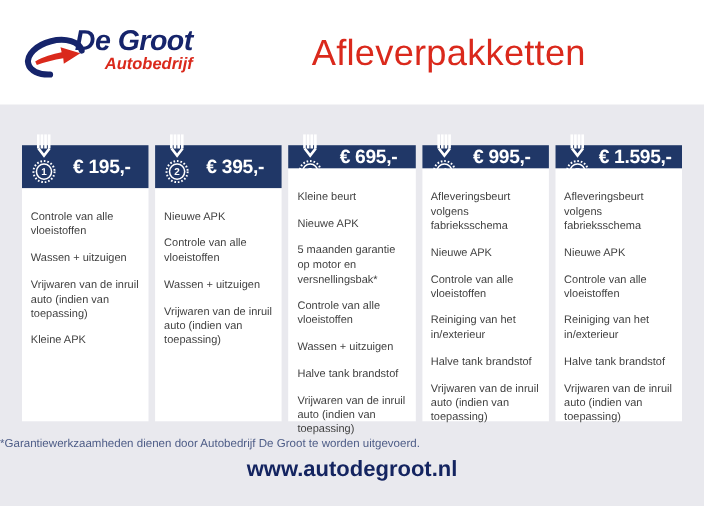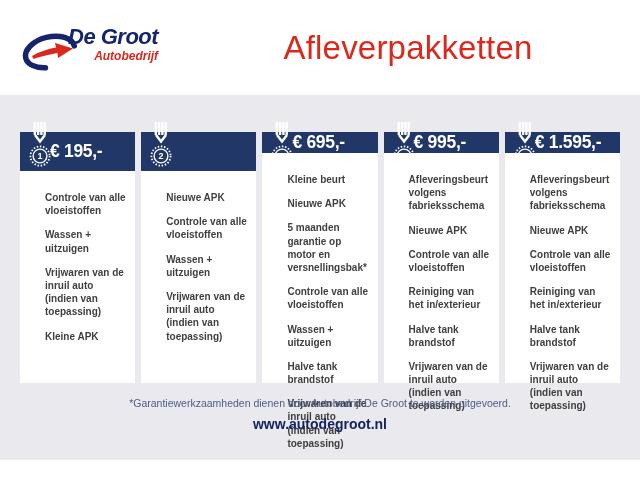--- a/index.html
+++ b/index.html
@@ -14,39 +14,39 @@
   *{margin:0;padding:0;box-sizing:border-box;}
   html,body{background:#fff;}
   body{font-family:"Liberation Sans",sans-serif;}
   .page{position:relative;width:640px;height:480px;background:#fff;overflow:hidden;}
 
   
   .header{height:95px;display:flex;align-items:center;background:#fff;}
   .logo{display:flex;align-items:center;margin-left:20px;width:180px;}
   .logo svg{flex:0 0 auto;}
   .logo-text{display:flex;flex-direction:column;align-items:flex-end;margin-left:-14px;margin-top:-6px;}
-  .logo-name{font-size:22px;font-weight:bold;font-style:italic;color:var(--logo-navy);line-height:1;letter-spacing:-0.5px;}
-  .logo-sub{font-size:12px;font-weight:bold;font-style:italic;color:var(--red);margin-top:1px;}
+  .logo-name{font-size:26px;font-weight:bold;font-style:italic;color:var(--logo-navy);line-height:1;letter-spacing:-0.5px;}
+  .logo-sub{font-size:15px;font-weight:bold;font-style:italic;color:var(--red);margin-top:1px;}
   .page-title{flex:1;text-align:center;font-size:33px;color:var(--red);padding-right:24px;letter-spacing:0.2px;}
 
   
   .gray-section{height:365px;background:var(--gray-bg);padding-top:37px;}
 
   
   .cards{display:flex;gap:6px;padding:0 20px;}
   .card{flex:1 1 0;background:#fff;height:251px;display:flex;flex-direction:column;}
   .card-bar{position:relative;height:39px;background:var(--navy);display:flex;align-items:center;}
   .medal{position:absolute;left:5px;top:-10px;}
-  .price{width:100%;padding-left:30px;color:#fff;font-weight:bold;font-size:17.5px;letter-spacing:-0.3px;}
-  .card-items{padding:20px 8px 0 25px;font-weight:bold;}
+  .price{width:100%;text-align:center;padding-left:30px;color:#fff;font-weight:bold;font-size:17.5px;letter-spacing:-0.3px;}
+  .card-items{padding:20px 8px 0 8px;}
   .card-items p{font-size:10px;line-height:1.32;color:var(--item-text);margin-bottom:11px;}
 
   
-  .disclaimer{margin-top:13px;text-align:center;font-size:10.5px;line-height:14px;color:var(--disclaimer-text);}
-  .website{margin-top:6px;text-align:center;font-size:14px;font-weight:bold;color:var(--website-text);cursor:pointer;}
+  .disclaimer{margin-top:13px;text-align:left;font-size:10.5px;line-height:14px;color:var(--disclaimer-text);}
+  .website{margin-top:6px;text-align:center;font-size:20px;font-weight:bold;color:var(--website-text);cursor:pointer;}
 </style>
 </head>
 <body>
 
 <div class="page">
 
   <div class="header">
     <div class="logo">
       <svg width="62" height="52" viewBox="0 0 62 52">
         <g transform="rotate(-14 30 30)">
@@ -96,20 +96,21 @@
           <rect x="8.6" y="0" width="2.4" height="13"></rect>
           <rect x="11.9" y="0" width="2.4" height="13"></rect>
           <rect x="15.2" y="0" width="2.4" height="13"></rect>
           <rect x="18.5" y="0" width="2.4" height="13"></rect>
         </g>
         <polyline points="10,13 15,19.5 20,13" fill="none" stroke="#fff" stroke-width="2.4"></polyline>
         <circle cx="15" cy="34" r="9.6" fill="none" stroke="#fff" stroke-width="1.8" stroke-dasharray="1.5 1.7"></circle>
         <circle cx="15" cy="34" r="6.9" fill="none" stroke="#fff" stroke-width="1.4"></circle>
         <text x="15" y="37.4" text-anchor="middle" font-size="9" font-weight="bold" fill="#fff" font-family="Liberation Sans, sans-serif">2</text>
       </svg>
+      <div class="price">€ 395,-</div>
     </div>
     <div class="card-items">
             <p>Nieuwe APK</p>
             <p>Controle van alle vloeistoffen</p>
             <p>Wassen + uitzuigen</p>
             <p>Vrijwaren van de inruil auto (indien van toepassing)</p>
           </div>
   </div>
 
   <div class="card">

